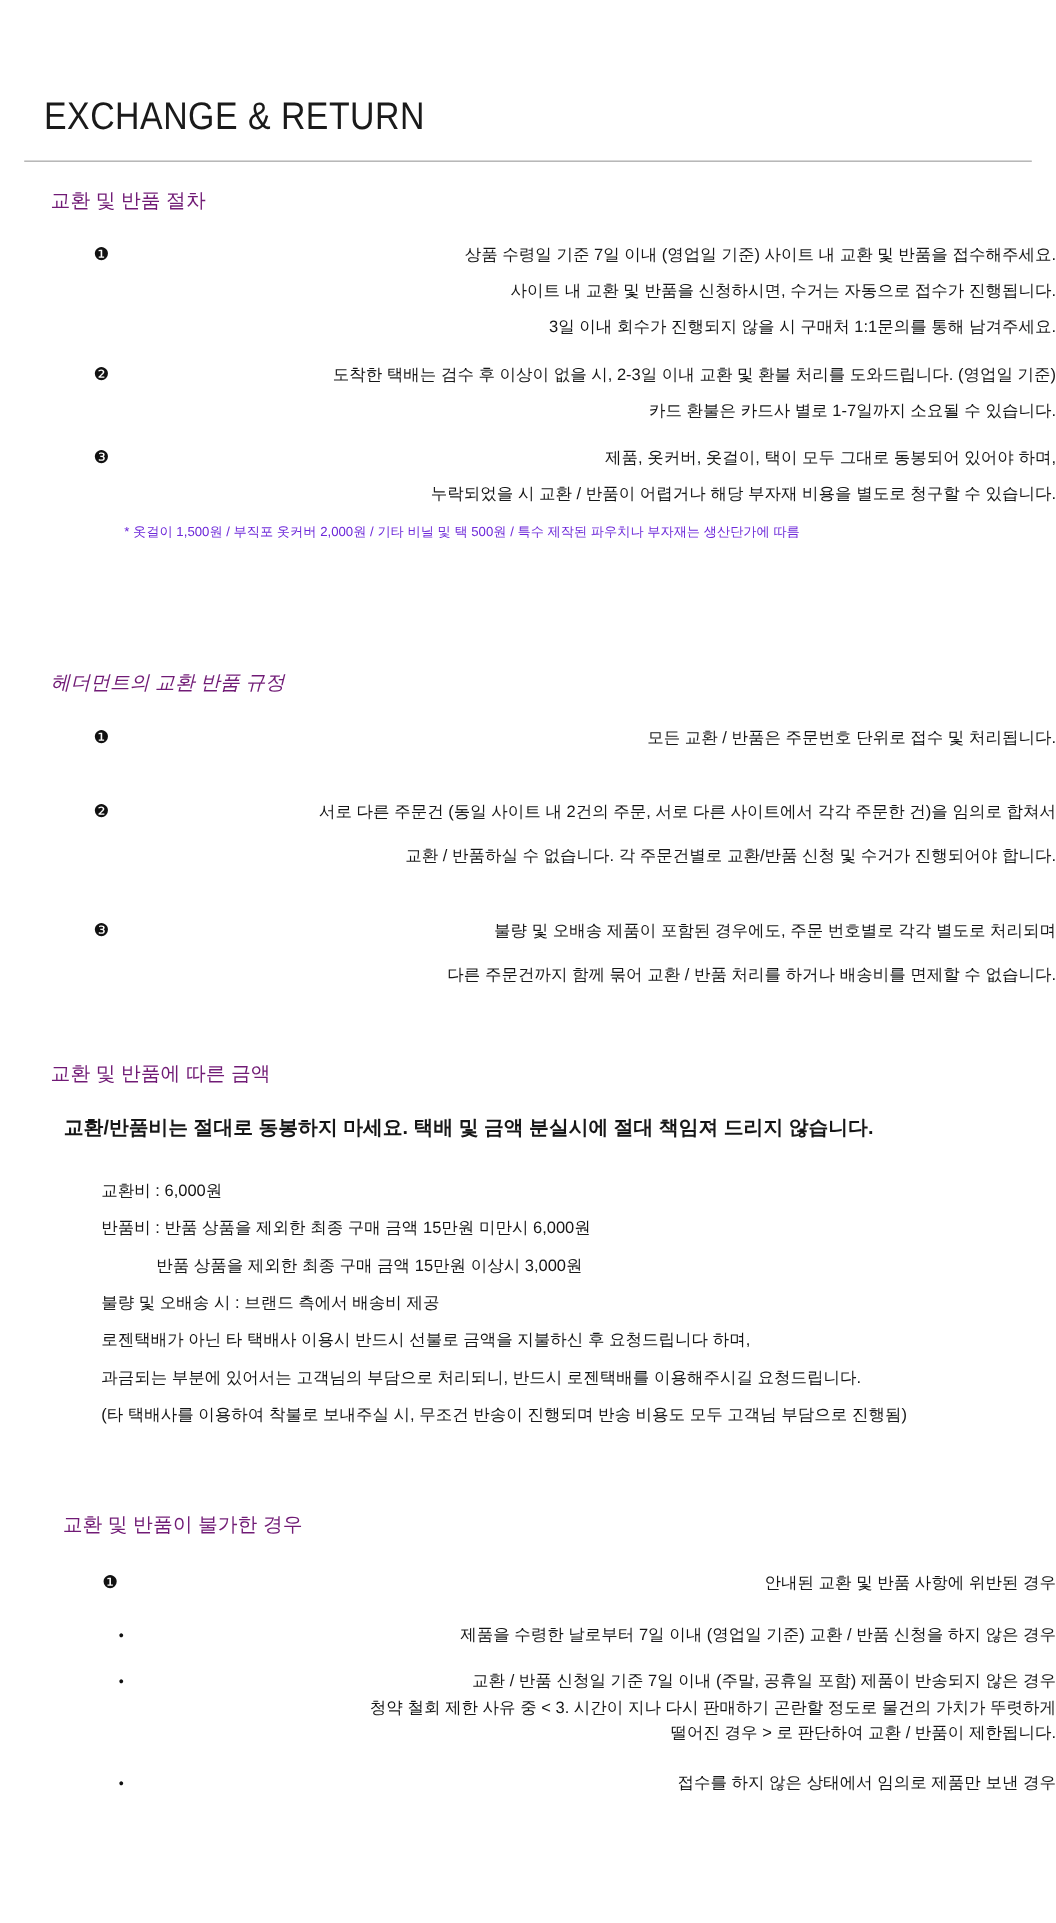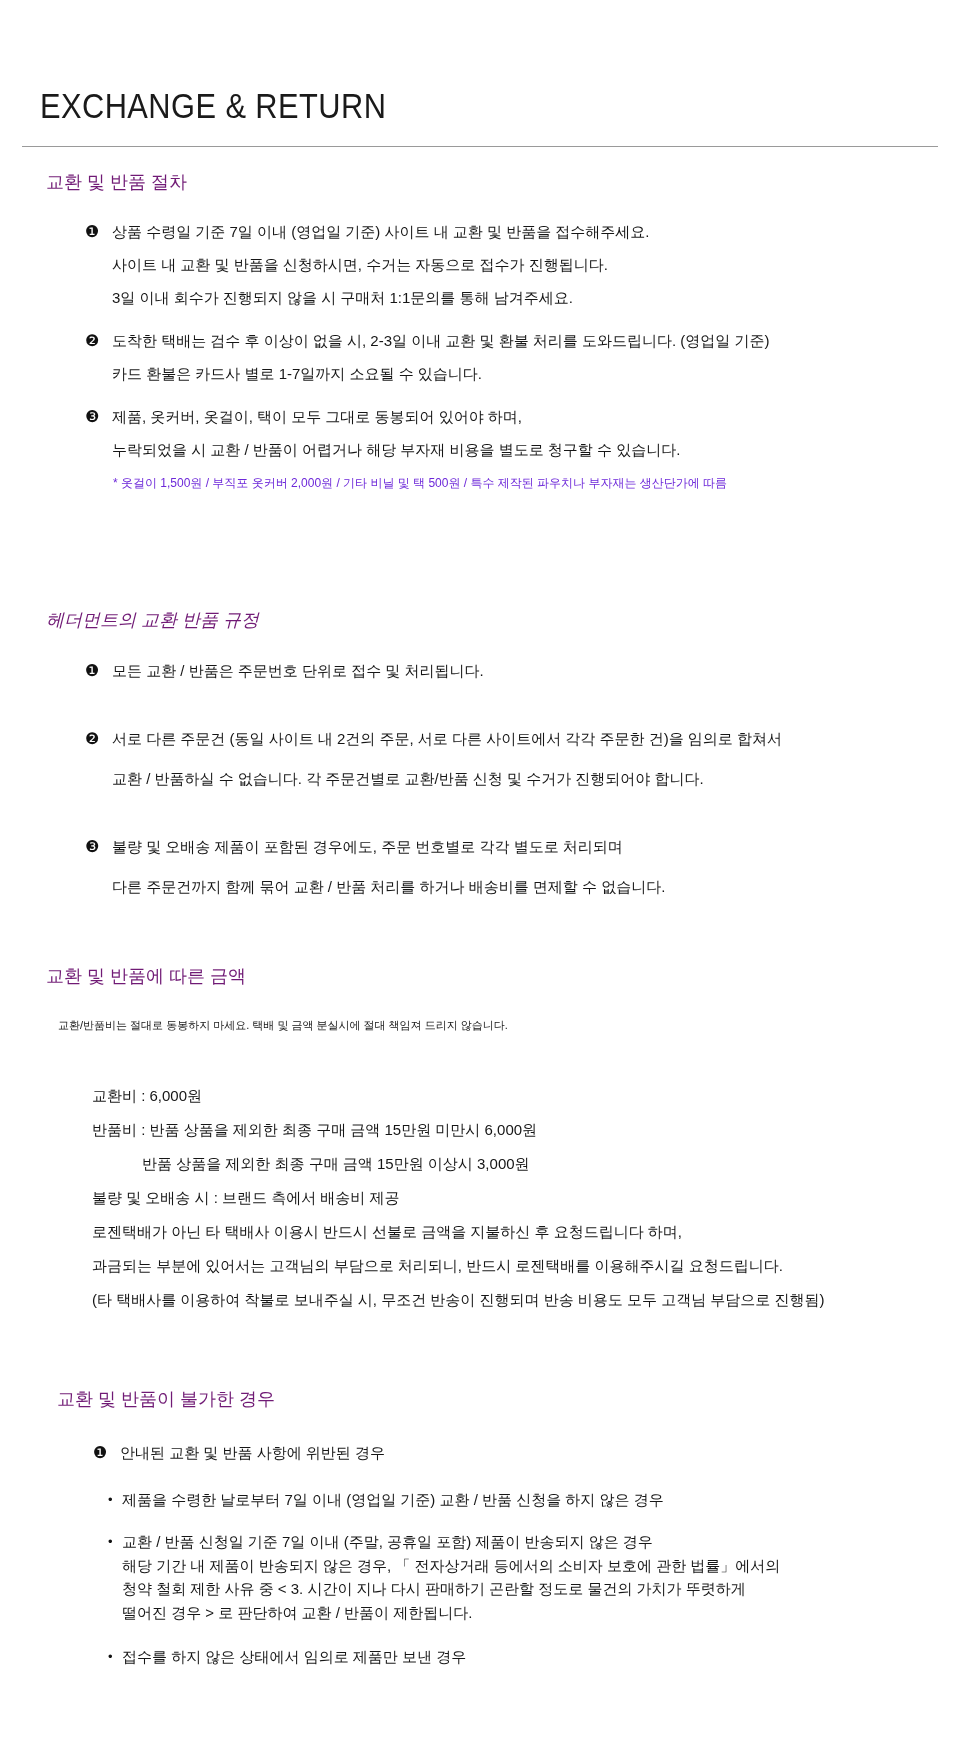--- a/index.html
+++ b/index.html
@@ -47,42 +47,43 @@
     font-size: 15px;
   }
   .marker {
     width: 27px;
     flex: 0 0 27px;
     font-size: 16px;
     line-height: 33px;
     color: #111;
   }
   .s2 .marker { line-height: 40px; }
-  .lines { flex: 1; }
+  .lines { flex: 1; text-align: right; }
   .ln { line-height: 33px; white-space: nowrap; }
   .s2 .ln { line-height: 40px; }
   .item.first { margin-top: 20px; }
   .item.gap { margin-top: 10px; }
   .item.s2first { margin-top: 18px; }
   .item.s2gap { margin-top: 28px; }
   .footnote {
     margin: 8px 0 0 113px;
     font-size: 12px;
     color: #6d28d9;
     line-height: 18px;
     white-space: nowrap;
   }
   .intro {
     margin: 20px 0 0 58px;
-    font-size: 11px;
+    font-size: 18px;
     line-height: 33px;
     white-space: nowrap;
+    font-weight: bold;
   }
   .fees {
-    margin: 37px 0 0 92px;
+    margin: 24px 0 0 92px;
     font-size: 15px;
   }
   .fee-ln { line-height: 34px; white-space: nowrap; }
   .fee-ln.indent { margin-left: 50px; }
   .r-item { margin-left: 93px; margin-top: 24px; }
   .bullet {
     display: flex;
     align-items: flex-start;
     margin-left: 108px;
     font-size: 15px;
@@ -195,21 +196,20 @@
       <span class="dot">•</span>
       <div class="lines">
         <div class="ln">제품을 수령한 날로부터 7일 이내 (영업일 기준) 교환 / 반품 신청을 하지 않은 경우</div>
       </div>
     </div>
 
     <div class="bullet b2">
       <span class="dot">•</span>
       <div class="lines tight">
         <div class="ln">교환 / 반품 신청일 기준 7일 이내 (주말, 공휴일 포함) 제품이 반송되지 않은 경우</div>
-        <div class="ln">해당 기간 내 제품이 반송되지 않은 경우, 「 전자상거래 등에서의 소비자 보호에 관한 법률」에서의</div>
         <div class="ln">청약 철회 제한 사유 중 &lt; 3. 시간이 지나 다시 판매하기 곤란할 정도로 물건의 가치가 뚜렷하게</div>
         <div class="ln">떨어진 경우 &gt; 로 판단하여 교환 / 반품이 제한됩니다.</div>
       </div>
     </div>
 
     <div class="bullet b3">
       <span class="dot">•</span>
       <div class="lines">
         <div class="ln">접수를 하지 않은 상태에서 임의로 제품만 보낸 경우</div>
       </div>

